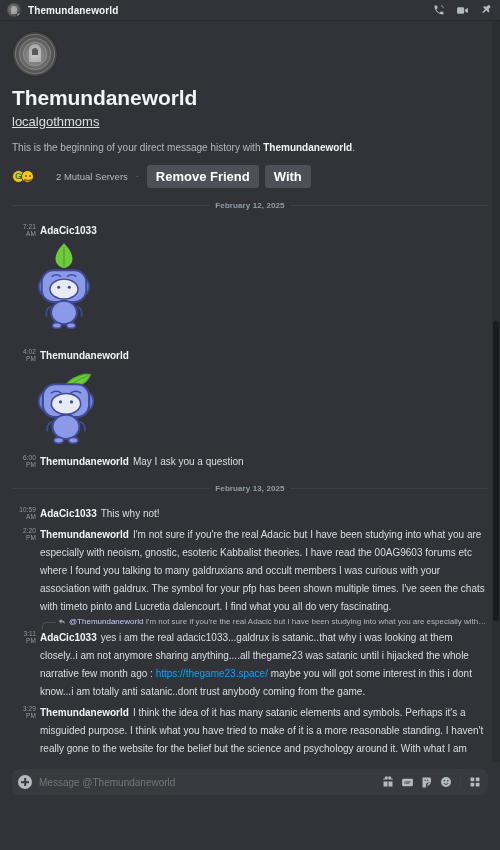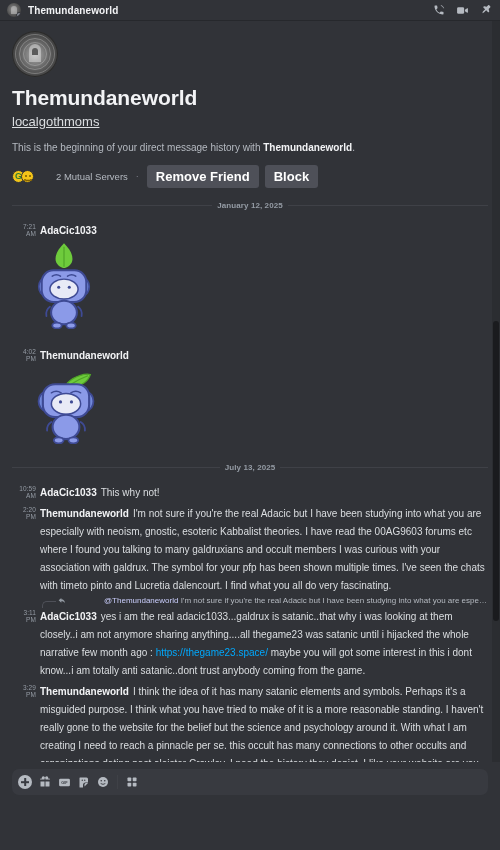--- a/index.html
+++ b/index.html
@@ -149,21 +149,21 @@
     border-left: 1.5px solid #4e5058;
     border-top: 1.5px solid #4e5058;
     border-top-left-radius: 5px;
   }
   .reply-arrow { width: 8px; height: 8px; flex: none; }
   .reply-arrow svg { display: block; fill: #949ba4; }
   .reply-txt {
     font-size: 8px; color: #b5bac1; white-space: nowrap;
     overflow: hidden; text-overflow: ellipsis; max-width: 430px;
   }
-  .reply-txt .mention { color: #c9cdfb; margin-left: 35px; }
+  .reply-txt .mention { color: #c9cdfb; }
 
   
   .embed {
     margin-left: 28px; margin-top: 4px;
     background: #2b2d31;
     border-left: 3px solid #1e1f22;
     border-radius: 3px;
     padding: 7px 9px 9px 8px;
     width: 105px;
   }
@@ -258,27 +258,27 @@
           <span>This is the beginning of your direct message history with </span><b>Themundaneworld</b><span>.</span>
         </div>
         <div class="intro-actions">
           <div class="srv-icons">
             <div class="srv-icon a">G</div>
             <div class="srv-icon b"></div>
           </div>
           <div class="mutual-txt">2 Mutual Servers</div>
           <div class="dot-sep">·</div>
           <button class="btn">Remove Friend</button>
-          <button class="btn">Block</button>
+          <button class="btn">With</button>
         </div>
       </div>
 
       <div class="day-divider">
         <div class="line"></div>
-        <div class="lbl">January 12, 2025</div>
+        <div class="lbl">February 12, 2025</div>
         <div class="line"></div>
       </div>
 
       <div class="msg gap">
         <div class="line-row">
           <div class="ts">7:21 AM</div>
           <div class="body-col">
             <span class="uname inline">AdaCic1033</span>
           </div>
         </div>
@@ -322,24 +322,32 @@
             <path d="M36 44 q8 -5 16 0 M68 44 q8 -5 16 0" stroke="#3e4a94" stroke-width="2.5" fill="none" stroke-linecap="round"></path>
             <ellipse cx="60" cy="100" rx="22" ry="20" fill="#8b9ae8" stroke="#3e4a94" stroke-width="3.5"></ellipse>
             <ellipse cx="48" cy="122" rx="8" ry="5" fill="#8b9ae8" stroke="#3e4a94" stroke-width="3"></ellipse>
             <ellipse cx="72" cy="122" rx="8" ry="5" fill="#8b9ae8" stroke="#3e4a94" stroke-width="3"></ellipse>
             <path d="M36 92 q-8 5 -7 14" stroke="#3e4a94" stroke-width="3" fill="none" stroke-linecap="round"></path>
             <path d="M84 92 q8 5 7 14" stroke="#3e4a94" stroke-width="3" fill="none" stroke-linecap="round"></path>
           </svg>
         </div>
       </div>
 
+      <div class="msg">
+        <div class="line-row">
+          <div class="ts">6:00 PM</div>
+          <div class="body-col">
+            <span class="uname inline mundane">Themundaneworld</span><span class="content inline">May I ask you a question</span>
+          </div>
+        </div>
+      </div>
 
       <div class="day-divider">
         <div class="line"></div>
-        <div class="lbl">July 13, 2025</div>
+        <div class="lbl">February 13, 2025</div>
         <div class="line"></div>
       </div>
 
       <div class="msg gap">
         <div class="line-row">
           <div class="ts">10:59 AM</div>
           <div class="body-col">
             <span class="uname inline">AdaCic1033</span><span class="content inline">This why not!</span>
           </div>
         </div>
@@ -385,20 +393,21 @@
     </div>
 
     <div class="scrollbar-track">
       <div class="scrollbar-thumb"></div>
     </div>
   </div>
 
   <div class="composer-wrap">
     <div class="composer">
       <div class="plus-btn"></div>
+      <input class="composer-input" type="text" placeholder="Message @Themundaneworld" style="">
       <div class="comp-icons">
         <span>
           <svg width="12" height="12" viewBox="0 0 24 24">
               <path d="M3 11h8v10H4a1 1 0 01-1-1v-9zm10 0h8v9a1 1 0 01-1 1h-7V11zM2 7h9V5.6A3 3 0 106 5H4a2 2 0 00-2 2zm11 0h9a2 2 0 00-2-2h-2a3 3 0 10-5 .6V7z"></path>
             </svg>
         </span>
         <span>
           <svg width="13" height="13" viewBox="0 0 24 24">
               <rect x="2" y="5" width="20" height="14" rx="2.5"></rect>
               <text x="12" y="15" font-size="7" font-family="Liberation Sans" font-weight="bold" fill="#383a40" text-anchor="middle">GIF</text>

